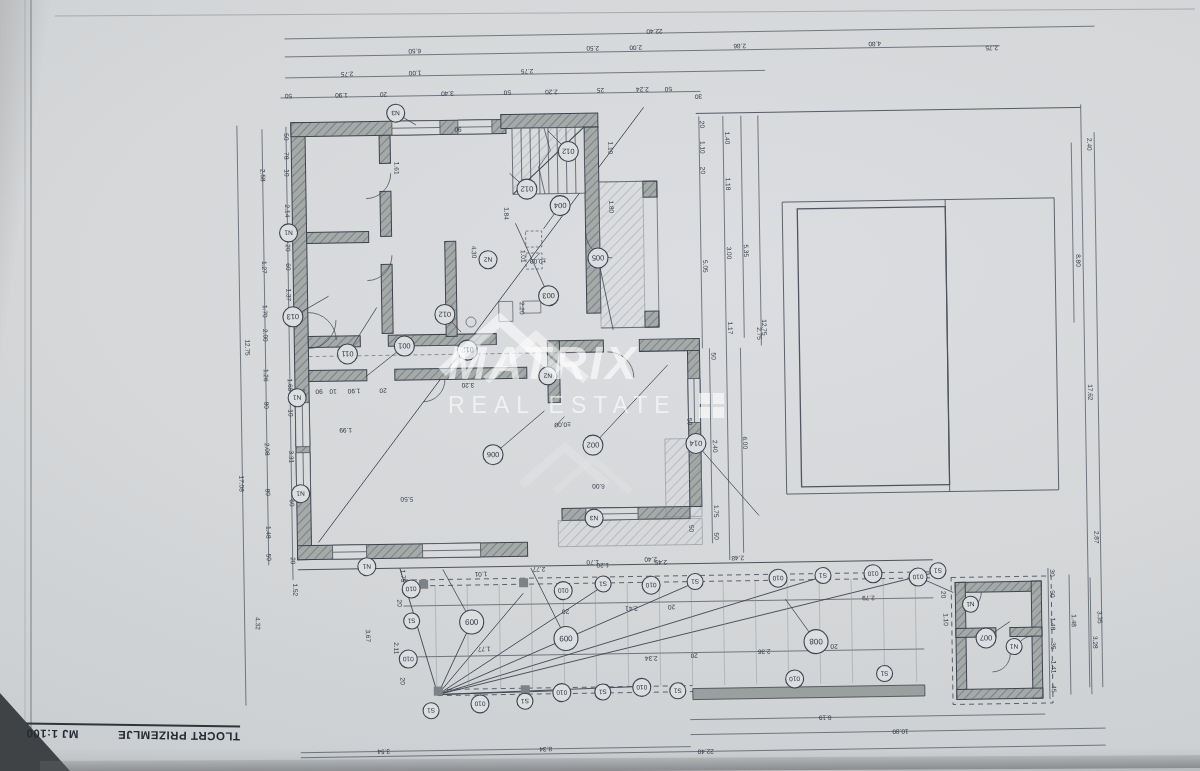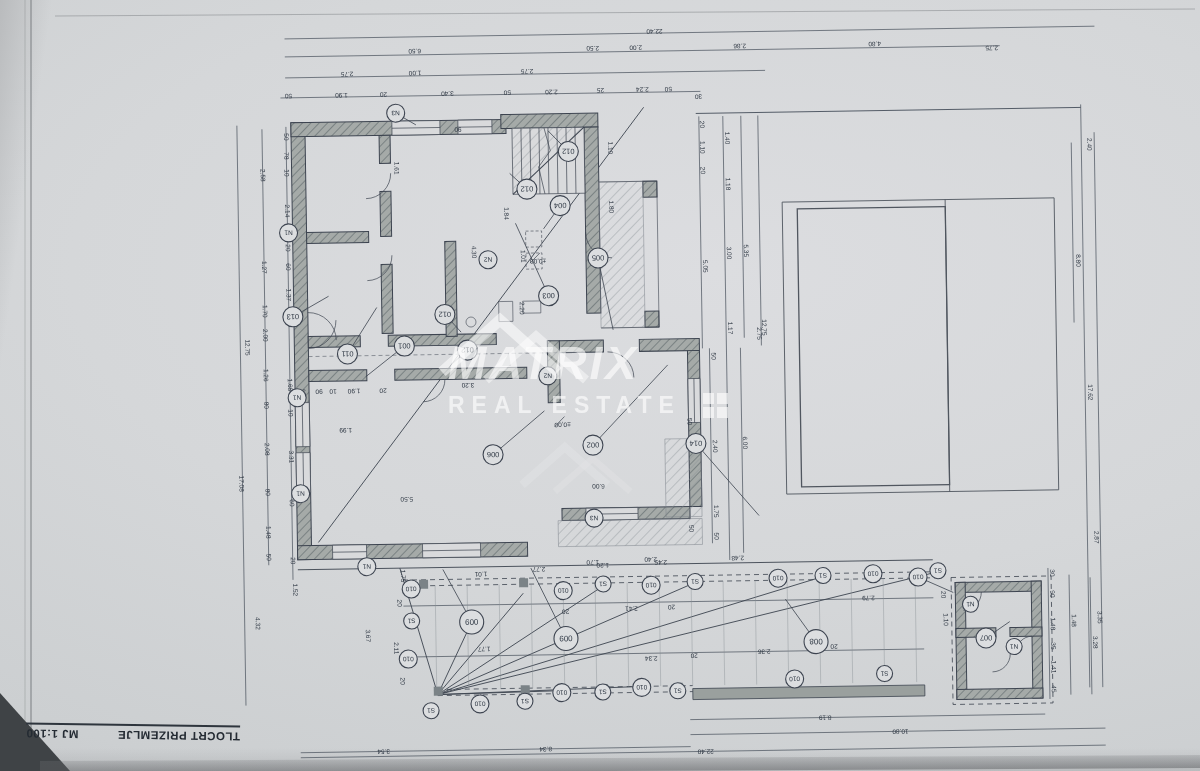--- a/index.html
+++ b/index.html
@@ -21,21 +21,21 @@
   #bottom-edge{position:absolute;left:40px;top:758px;width:1160px;height:13px;
     background:linear-gradient(180deg,rgba(120,122,125,.25),rgba(90,92,95,.5));
     transform:rotate(-0.3deg);}
   
   #plan-wrap{position:absolute;inset:0;transform:rotate(-0.9deg);transform-origin:50% 50%;}
   svg text{font-family:"Liberation Sans","DejaVu Sans",sans-serif;}
   
   .wm{position:absolute;color:rgba(255,255,255,.62);pointer-events:none;}
   .wm .brand{font-weight:bold;font-size:46px;letter-spacing:3px;line-height:1;
     font-family:"Liberation Sans",sans-serif;font-style:italic;}
-  .wm .tag{font-weight:bold;font-size:23px;letter-spacing:7px;margin-top:6px;
+  .wm .tag{font-weight:normal;font-size:23px;letter-spacing:7px;margin-top:6px;
     display:flex;align-items:center;gap:22px;}
   .wm .sq{display:inline-grid;grid-template-columns:11px 11px;grid-auto-rows:11px;gap:3px;}
   .wm .sq i{background:rgba(255,255,255,.62);display:block;}
   .wm svg{position:absolute;left:-14px;top:-34px;}
   .wm2{opacity:.28;transform:scale(.82);}
   
   #title-block{position:absolute;left:26px;top:724px;width:214px;
     transform:rotate(180.8deg);display:flex;justify-content:space-between;align-items:baseline;
     border-bottom:2px solid #2e353d;padding-bottom:3px;color:#242b33;
     font-weight:bold;font-size:11.5px;letter-spacing:.5px;}

